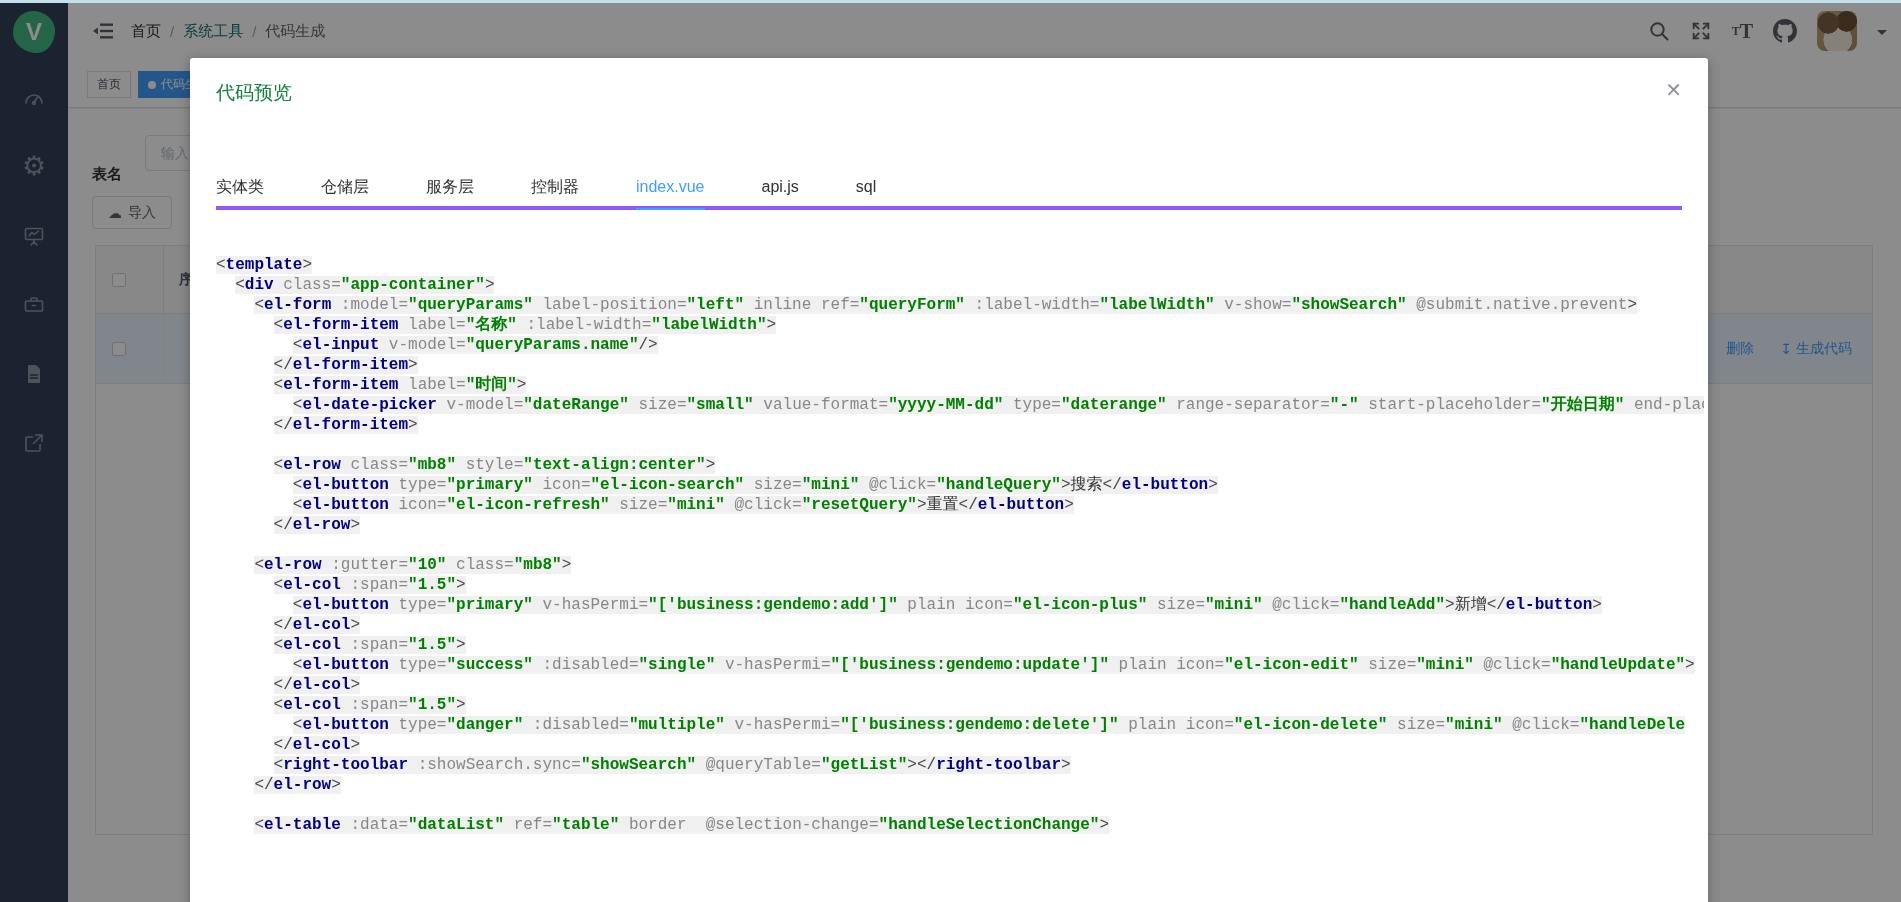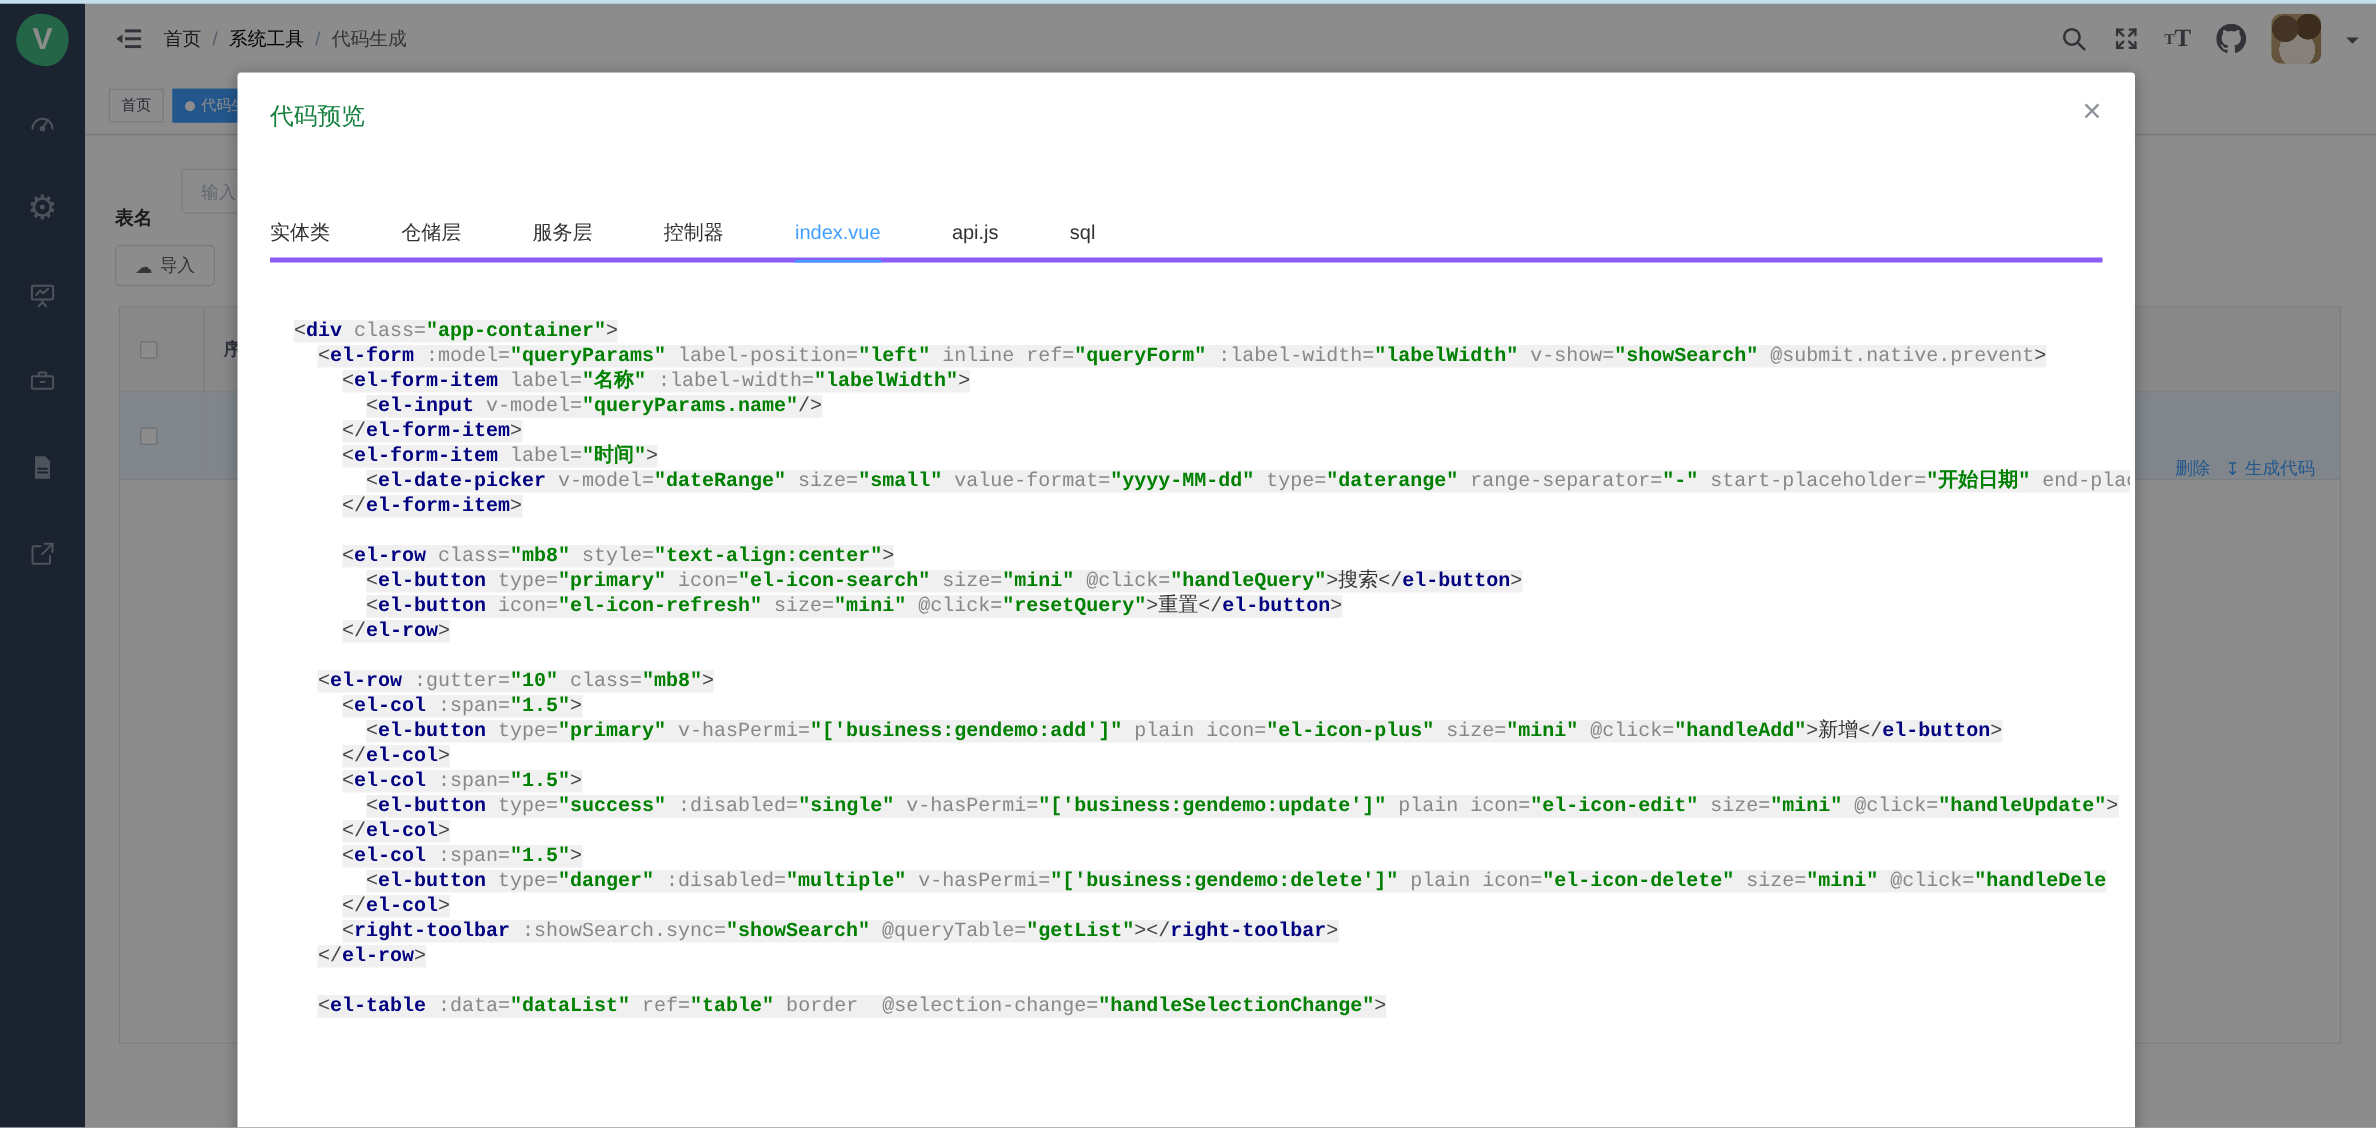--- a/index.html
+++ b/index.html
@@ -17,21 +17,21 @@
   .side-item{ height:69px; display:flex; align-items:center; justify-content:center; color:#8a97a5; cursor:pointer;}
   .side-item svg{ stroke:#8a97a5; fill:none; stroke-width:1.6; stroke-linecap:round; stroke-linejoin:round;}
   .gear-glyph{ font-size:27px; line-height:1; color:#8a97a5;}
   
   .topstrip{ position:absolute; left:0; top:0; width:100%; height:3px; background:#c3dfec; z-index:15;}
   
   .navbar{ position:absolute; left:68px; top:0; right:0; height:62px; background:#fff; display:flex; align-items:center; z-index:1;}
   .hamburger{ margin-left:25px; cursor:pointer; display:flex;}
   .hamburger svg{ fill:#5a5e66;}
   .breadcrumb{ margin-left:18px; font-size:15px; display:flex; gap:9px; align-items:center;}
-  .bc-item{ color:#000000;}
+  .bc-item{ color:#0f766e;}
   .bc-item.first{ color:#303133;}
   .bc-item.last{ color:#606266;}
   .bc-sep{ color:#97a8be;}
   .nav-right{ position:absolute; right:14px; top:0; height:62px; display:flex; align-items:center; gap:20px;}
   .nav-icon{ cursor:pointer; display:flex; align-items:center; color:#5a5e66;}
   .nav-icon svg{ stroke:#5a5e66; fill:none; stroke-width:2; stroke-linecap:round;}
   .gh svg{ fill:#5a5e66; stroke:none;}
   .font-size-icon{ font-weight:bold; color:#5a5e66; font-family:"Liberation Serif",serif;}
   .font-size-icon .small-t{ font-size:12px;}
   .font-size-icon .big-t{ font-size:20px;}
@@ -59,21 +59,21 @@
   .import-btn{ position:absolute; left:24px; top:87px; height:33px; padding:0 15px; background:#fff;
     border:1px solid #dcdfe6; border-radius:4px; color:#606266; font-size:14px; display:flex;
     align-items:center; gap:6px; cursor:pointer; font-family:"Liberation Sans",sans-serif;}
   .gen-table{ position:absolute; left:27px; top:136px; width:1778px; border:1px solid #dfe6ec;}
   .thead-row{ height:68px; background:#f8f8f9; display:flex; border-bottom:1px solid #dfe6ec;}
   .th-check{ width:68px; border-right:1px solid #dfe6ec; display:flex; align-items:center;}
   .th-cell{ flex:1; display:flex; align-items:center; padding-left:15px; color:#515a6e; font-weight:bold; font-size:14px;}
   .trow{ height:70px; background:var(--row-selected); display:flex; border-bottom:1px solid #dfe6ec; position:relative;}
   .td-check{ width:68px; border-right:1px solid #ebeef5; display:flex; align-items:center;}
   .checkbox{ width:14px; height:14px; border:1px solid #c8ccd4; border-radius:2px; background:#fff; margin-left:16px; cursor:pointer;}
-  .row-actions{ position:absolute; right:20px; top:0; height:70px; display:flex; align-items:flex-end; gap:12px;}
+  .row-actions{ position:absolute; right:20px; top:0; height:70px; display:flex; align-items:center; gap:26px;}
   .action-link{ color:var(--accent); font-size:14px; cursor:pointer; display:flex; align-items:center; gap:4px; white-space:nowrap;}
   .tbody-empty{ height:450px; background:#fff;}
   
   .overlay{ position:absolute; inset:0; background:rgba(0,0,0,0.45); z-index:10;}
   .dialog{ position:absolute; left:190px; top:58px; width:1518px; height:980px; background:#fff;
     border-radius:3px; box-shadow:0 2px 12px rgba(0,0,0,0.3); z-index:20; overflow:hidden;}
   .dlg-title{ position:absolute; left:26px; top:22px; font-size:19px; color:#15803d;}
   .dlg-close{ position:absolute; right:26px; top:22px; font-size:20px; color:#909399; cursor:pointer; line-height:1;}
   .dlg-tabs{ position:absolute; left:26px; right:26px; top:112px; height:40px; border-bottom:4px solid #8b5cf6; display:flex;}
   .tab{ margin-right:57px; font-size:16px; color:#303133; height:40px; line-height:34px; cursor:pointer; position:relative; white-space:nowrap;}
@@ -234,20 +234,21 @@
     <div class="dlg-tabs" id="dlg-tabs">
         <div class="tab">实体类</div>
         <div class="tab">仓储层</div>
         <div class="tab">服务层</div>
         <div class="tab">控制器</div>
         <div class="tab active">index.vue</div>
         <div class="tab">api.js</div>
         <div class="tab">sql</div>
       </div>
     <div class="code" id="code">
+        <div class="code-line"><span class="lbg"><span class="seg-p">&lt;</span><span class="seg-t">template</span><span class="seg-p">&gt;</span></span></div>
         <div class="code-line">  <span class="lbg"><span class="seg-p">&lt;</span><span class="seg-t">div</span><span class="seg-a"> class=</span><span class="seg-v">"app-container"</span><span class="seg-p">&gt;</span></span></div>
         <div class="code-line">    <span class="lbg"><span class="seg-p">&lt;</span><span class="seg-t">el-form</span><span class="seg-a"> :model=</span><span class="seg-v">"queryParams"</span><span class="seg-a"> label-position=</span><span class="seg-v">"left"</span><span class="seg-a"> inline ref=</span><span class="seg-v">"queryForm"</span><span class="seg-a"> :label-width=</span><span class="seg-v">"labelWidth"</span><span class="seg-a"> v-show=</span><span class="seg-v">"showSearch"</span><span class="seg-a"> @submit.native.prevent</span><span class="seg-p">&gt;</span></span></div>
         <div class="code-line">      <span class="lbg"><span class="seg-p">&lt;</span><span class="seg-t">el-form-item</span><span class="seg-a"> label=</span><span class="seg-v">"名称"</span><span class="seg-a"> :label-width=</span><span class="seg-v">"labelWidth"</span><span class="seg-p">&gt;</span></span></div>
         <div class="code-line">        <span class="lbg"><span class="seg-p">&lt;</span><span class="seg-t">el-input</span><span class="seg-a"> v-model=</span><span class="seg-v">"queryParams.name"</span><span class="seg-p">/&gt;</span></span></div>
         <div class="code-line">      <span class="lbg"><span class="seg-p">&lt;/</span><span class="seg-t">el-form-item</span><span class="seg-p">&gt;</span></span></div>
         <div class="code-line">      <span class="lbg"><span class="seg-p">&lt;</span><span class="seg-t">el-form-item</span><span class="seg-a"> label=</span><span class="seg-v">"时间"</span><span class="seg-p">&gt;</span></span></div>
         <div class="code-line">        <span class="lbg"><span class="seg-p">&lt;</span><span class="seg-t">el-date-picker</span><span class="seg-a"> v-model=</span><span class="seg-v">"dateRange"</span><span class="seg-a"> size=</span><span class="seg-v">"small"</span><span class="seg-a"> value-format=</span><span class="seg-v">"yyyy-MM-dd"</span><span class="seg-a"> type=</span><span class="seg-v">"daterange"</span><span class="seg-a"> range-separator=</span><span class="seg-v">"-"</span><span class="seg-a"> start-placeholder=</span><span class="seg-v">"开始日期"</span><span class="seg-a"> end-plac</span></span></div>
         <div class="code-line">      <span class="lbg"><span class="seg-p">&lt;/</span><span class="seg-t">el-form-item</span><span class="seg-p">&gt;</span></span></div>
         <div class="code-line"></div>
         <div class="code-line">      <span class="lbg"><span class="seg-p">&lt;</span><span class="seg-t">el-row</span><span class="seg-a"> class=</span><span class="seg-v">"mb8"</span><span class="seg-a"> style=</span><span class="seg-v">"text-align:center"</span><span class="seg-p">&gt;</span></span></div>

